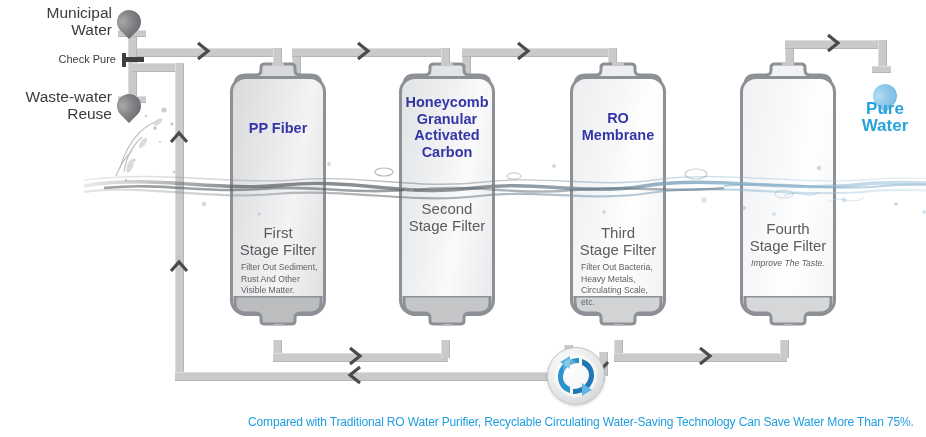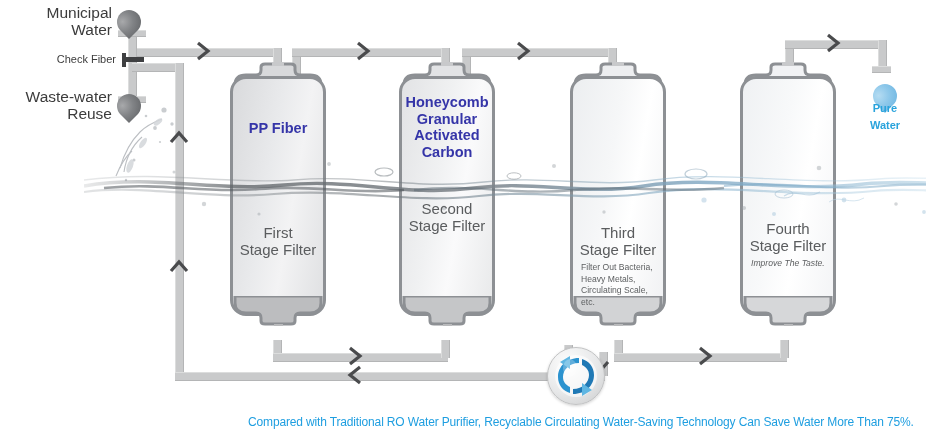--- a/index.html
+++ b/index.html
@@ -32,21 +32,21 @@
   .small-label{
     position:absolute;
     color:#3c3c3c;
     font-size:11px;
     text-align:right;
     white-space:nowrap;
   }
   .pure-label{
     position:absolute;
     color:#29a3dc;
-    font-size:11px;
+    font-size:17px;
     line-height:17px;
     font-weight:bold;
     text-align:center;
     width:58px;
   }
 
   
   .drop{position:absolute;width:24px;height:31px;}
   .drop .dshape{
     width:24px;height:24px;
@@ -235,21 +235,21 @@
   </div>
 
   <div class="side-label" style="left:0px;top:4px;width:88px;">
     <span>Municipal</span><br>
     <span>Water</span>
   </div>
   <div class="drop grey" style="left:93px;top:4px;">
     <div class="dshape"></div>
   </div>
 
-  <div class="small-label" style="left:0px;top:53px;width:92px;">Check Fiber</div>
+  <div class="small-label" style="left:0px;top:53px;width:92px;">Check Pure</div>
   <div class="valve" style="left:98px;top:53px;width:22px;height:14px;">
     <div class="bar" style="left:0px;top:0px;width:4px;height:14px;"></div>
     <div class="bar" style="left:2px;top:4px;width:20px;height:5px;"></div>
   </div>
 
   <div class="side-label" style="left:0px;top:88px;width:88px;">
     <span>Waste-water</span><br>
     <span>Reuse</span>
   </div>
   <div class="drop grey" style="left:93px;top:88px;">
@@ -292,20 +292,21 @@
       <svg width="96" height="30" viewBox="0 0 96 30">
         <path d="M5 0 L5 7 Q5 17 16 17 L26 17 Q31 17 31 22 L31 25 Q31 28 35 28 L61 28 Q65 28 65 25 L65 22 Q65 17 70 17 L80 17 Q91 17 91 7 L91 0 Z" fill="#bcbdbf" stroke="#8d9094" stroke-width="3" stroke-linejoin="round"></path>
         <rect x="44" y="28" width="9" height="5" fill="#b9babc"></rect>
       </svg>
     </div>
     <div class="title" style="top:58px;">PP Fiber</div>
     <div class="stage" style="top:162px;">
       <span>First</span><br>
       <span>Stage Filter</span>
     </div>
+    <div class="desc" style="top:200px;">Filter Out Sediment, Rust And Other Visible Matter.</div>
   </div>
 
   <div class="tank t2" style="left:375px;top:62px;">
     <div class="cap top">
       <svg width="96" height="30" viewBox="0 0 96 30">
         <path d="M5 30 L5 23 Q5 13 16 13 L26 13 Q31 13 31 8 L31 5 Q31 2 35 2 L61 2 Q65 2 65 5 L65 8 Q65 13 70 13 L80 13 Q91 13 91 23 L91 30 Z" fill="#e2e3e5" stroke="#8d9094" stroke-width="3" stroke-linejoin="round"></path>
         <rect x="42" y="0" width="12" height="4" fill="#c8c9cb"></rect>
       </svg>
     </div>
     <div class="body"></div>
@@ -329,20 +330,21 @@
         <rect x="42" y="0" width="12" height="4" fill="#c8c9cb"></rect>
       </svg>
     </div>
     <div class="body"></div>
     <div class="cap bot">
       <svg width="96" height="30" viewBox="0 0 96 30">
         <path d="M5 0 L5 7 Q5 17 16 17 L26 17 Q31 17 31 22 L31 25 Q31 28 35 28 L61 28 Q65 28 65 25 L65 22 Q65 17 70 17 L80 17 Q91 17 91 7 L91 0 Z" fill="#d2d3d5" stroke="#8d9094" stroke-width="3" stroke-linejoin="round"></path>
         <rect x="44" y="28" width="9" height="5" fill="#b9babc"></rect>
       </svg>
     </div>
+    <div class="title" style="top:48px;">RO Membrane</div>
     <div class="stage" style="top:162px;">
       <span>Third</span><br>
       <span>Stage Filter</span>
     </div>
     <div class="desc" style="top:200px;">Filter Out Bacteria, Heavy Metals, Circulating Scale, etc.</div>
   </div>
 
   <div class="tank t4" style="left:716px;top:62px;">
     <div class="cap top">
       <svg width="96" height="30" viewBox="0 0 96 30">

